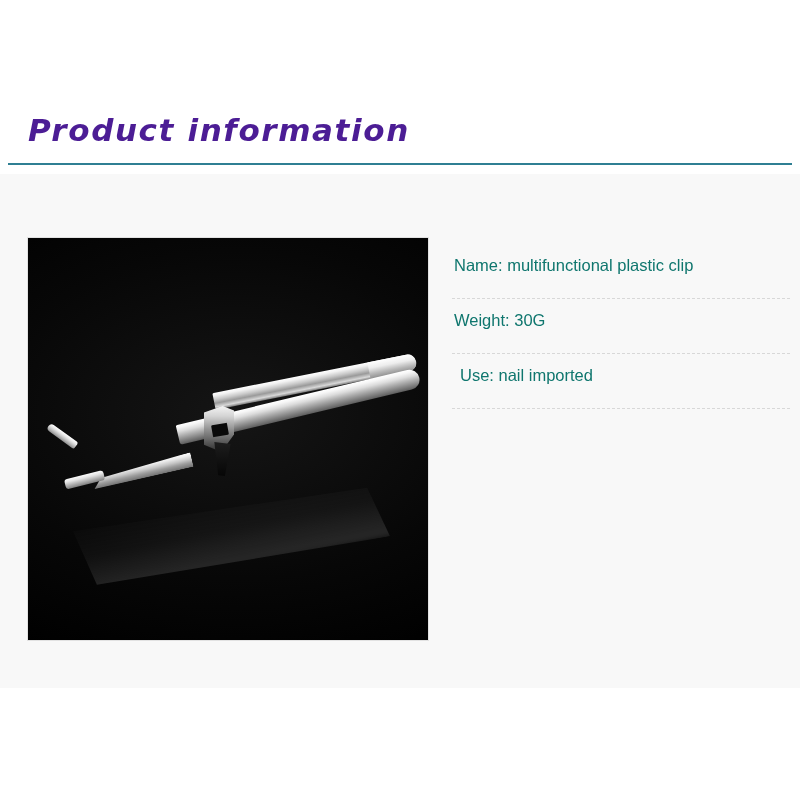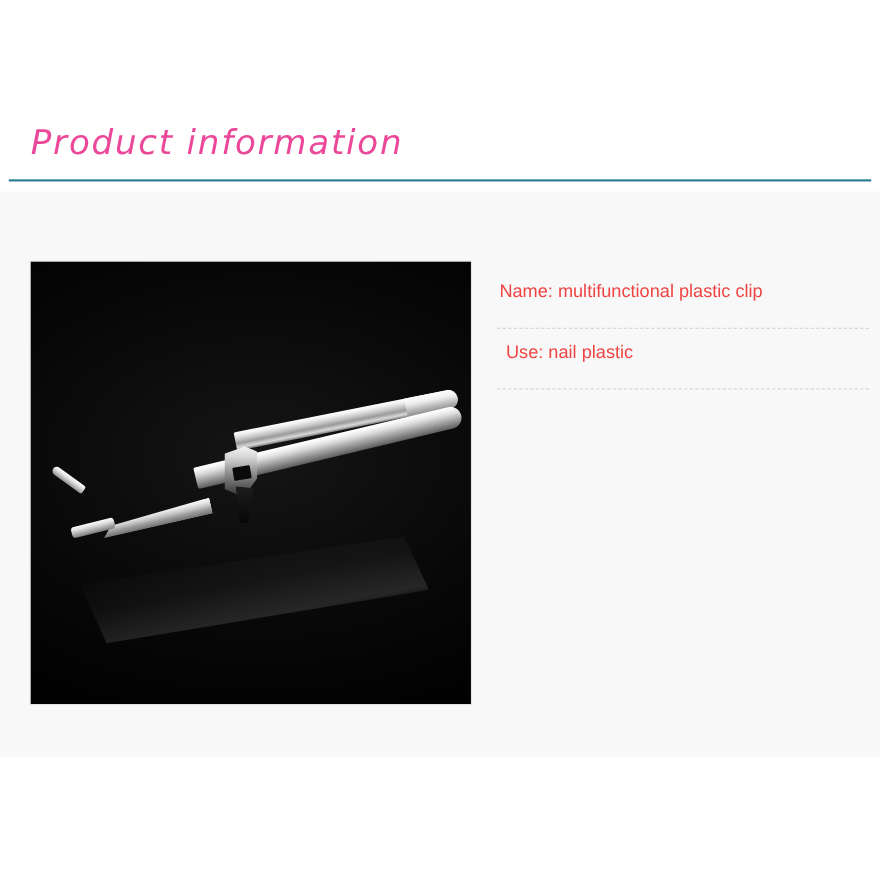--- a/index.html
+++ b/index.html
@@ -30,23 +30,23 @@
     height: 172px;
     background: #ffffff;
   }
   .page-title {
     position: absolute;
     left: 28px;
     top: 112px;
     font-family: "DejaVu Sans", sans-serif;
     font-style: italic;
     font-size: 31px;
-    font-weight: 400;
+    font-weight: 700;
     letter-spacing: 1.6px;
-    color: #ec4899;
+    color: #4c1d95;
     white-space: nowrap;
   }
   .title-rule {
     position: absolute;
     left: 8px;
     top: 163px;
     width: 784px;
     height: 2px;
     background: #2f7f93;
   }
@@ -227,21 +227,21 @@
     position: relative;
     height: 54px;
     border-bottom: 1px dashed #d8d8d8;
   }
   .spec-text {
     position: absolute;
     left: 2px;
     top: 12px;
     font-family: "Liberation Sans", sans-serif;
     font-size: 16.5px;
-    color: #ef4444;
+    color: #0f766e;
     white-space: nowrap;
   }
   .spec-row.indented .spec-text {
     left: 8px;
   }
 </style>
 </head>
 <body>
 
 <div class="page">
@@ -265,19 +265,22 @@
         <div class="pivot-block"></div>
         <div class="pivot-notch"></div>
         <div class="pivot-foot"></div>
       </div>
     </div>
 
     <div class="spec-list">
       <div class="spec-row">
         <div class="spec-text">Name: multifunctional plastic clip</div>
       </div>
+      <div class="spec-row">
+        <div class="spec-text">Weight: 30G</div>
+      </div>
       <div class="spec-row indented">
-        <div class="spec-text">Use: nail plastic</div>
+        <div class="spec-text">Use: nail imported</div>
       </div>
     </div>
 
   </div>
 </div>
 
 </body></html>

